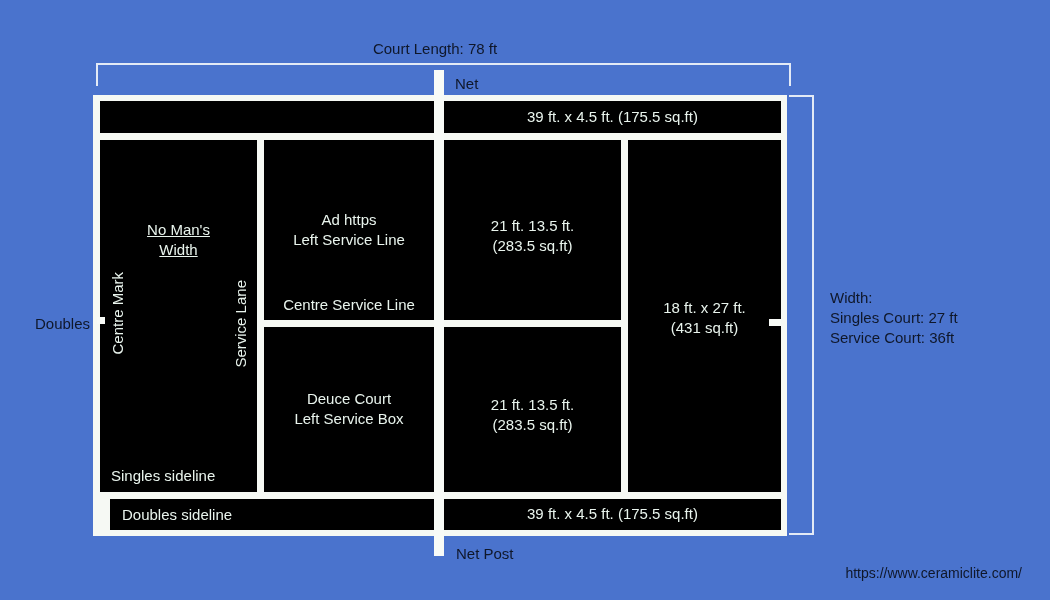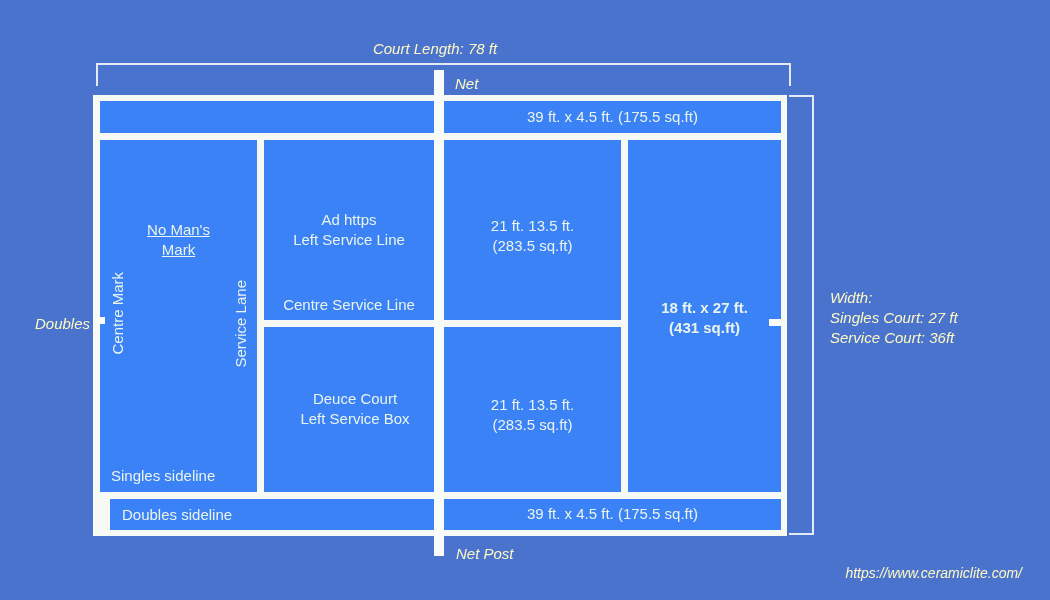--- a/index.html
+++ b/index.html
@@ -6,35 +6,34 @@
   .stage {
     position: relative;
     width: 1050px;
     height: 600px;
     background: #4a73cd;
     font-family: "Liberation Sans", sans-serif;
     overflow: hidden;
   }
   .lbl-blue {
     position: absolute;
-    color: #fef9c3;
+    color: #0f172a;
     font-size: 15px;
     line-height: 20px;
     white-space: nowrap;
-    font-style: italic;
   }
   .court {
     position: absolute;
     left: 93px; top: 95px;
     width: 694px; height: 441px;
     background: #f6f9f4;
   }
   .cell {
     position: absolute;
-    background: #3b82f6;
+    background: #000000;
     color: #e9f4ed;
     font-size: 15px;
     line-height: 20px;
   }
   .cell .cline { text-align: center; }
   .ctext {
     position: absolute;
     left: 0; right: 0;
     text-align: center;
   }
@@ -88,57 +87,57 @@
 
     <div class="cell" style="left:7px; top:6px; width:335px; height:32px;"></div>
 
     <div class="cell" style="left:351px; top:6px; width:337px; height:32px;">
       <div class="ctext" style="top:6px;">39 ft. x 4.5 ft. (175.5 sq.ft)</div>
     </div>
 
     <div class="cell" style="left:7px; top:45px; width:157px; height:352px;">
       <div class="ctext" style="top:80px;text-decoration:underline;">
         <div class="cline">No Man's</div>
-        <div class="cline">Mark</div>
+        <div class="cline">Width</div>
       </div>
       <div class="vtext" style="left:8px; top:132px;">Centre Mark</div>
       <div class="vtext" style="left:131px; top:140px;">Service Lane</div>
       <div style="position:absolute; left:11px; bottom:6px;">Singles sideline</div>
     </div>
 
     <div class="cell" style="left:171px; top:45px; width:170px; height:180px;">
       <div class="ctext" style="top:70px;">
         <div class="cline">Ad https</div>
         <div class="cline">Left Service Line</div>
       </div>
       <div class="ctext" style="bottom:5px;">Centre Service Line</div>
     </div>
 
-    <div class="cell" style="left:171px; top:232px; width:170px; height:165px;padding-left:12px;">
+    <div class="cell" style="left:171px; top:232px; width:170px; height:165px;">
       <div class="ctext" style="top:62px;">
         <div class="cline">Deuce Court</div>
         <div class="cline">Left Service Box</div>
       </div>
     </div>
 
     <div class="cell" style="left:351px; top:45px; width:177px; height:180px;">
       <div class="ctext" style="top:76px;">
         <div class="cline">21 ft. 13.5 ft.</div>
         <div class="cline">(283.5 sq.ft)</div>
       </div>
     </div>
 
     <div class="cell" style="left:351px; top:232px; width:177px; height:165px;">
       <div class="ctext" style="top:68px;">
         <div class="cline">21 ft. 13.5 ft.</div>
         <div class="cline">(283.5 sq.ft)</div>
       </div>
     </div>
 
-    <div class="cell" style="left:535px; top:45px; width:153px; height:352px;font-weight:bold;">
+    <div class="cell" style="left:535px; top:45px; width:153px; height:352px;">
       <div class="ctext" style="top:158px;">
         <div class="cline">18 ft. x 27 ft.</div>
         <div class="cline">(431 sq.ft)</div>
       </div>
     </div>
 
     <div class="cell" style="left:17px; top:404px; width:335px; height:31px;">
       <div style="position:absolute; left:12px; top:6px;">Doubles sideline</div>
     </div>
 

